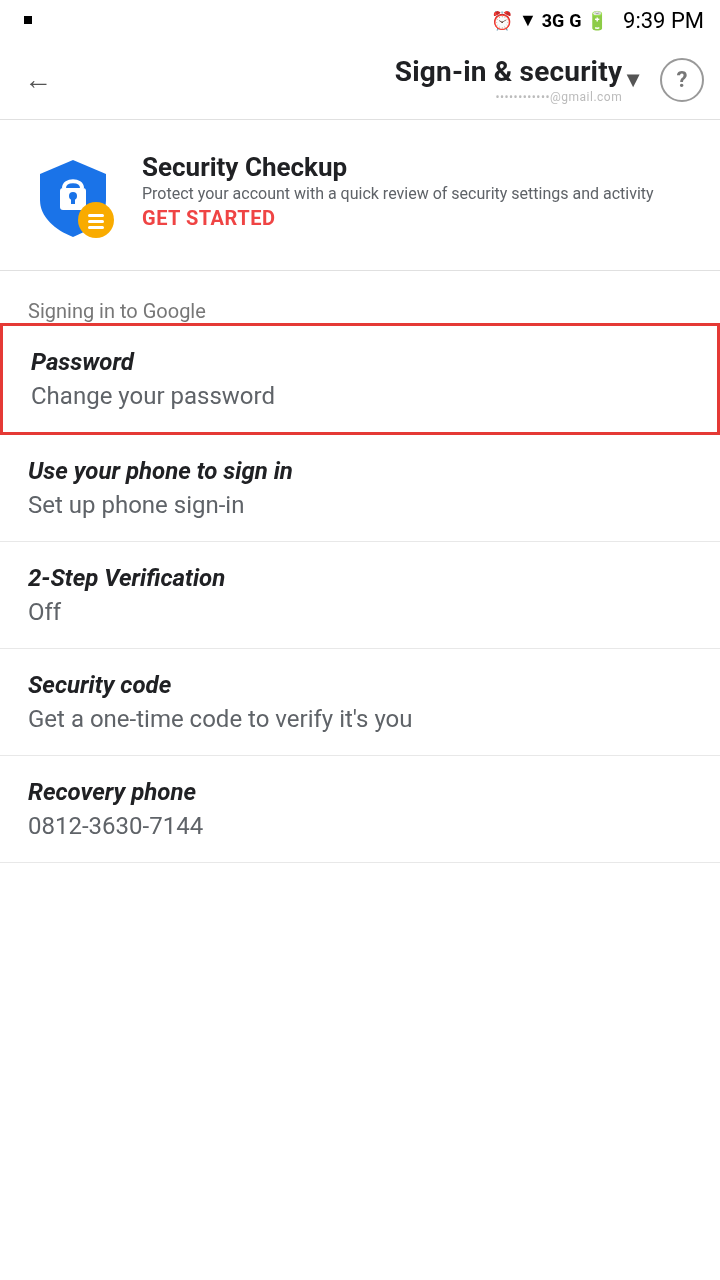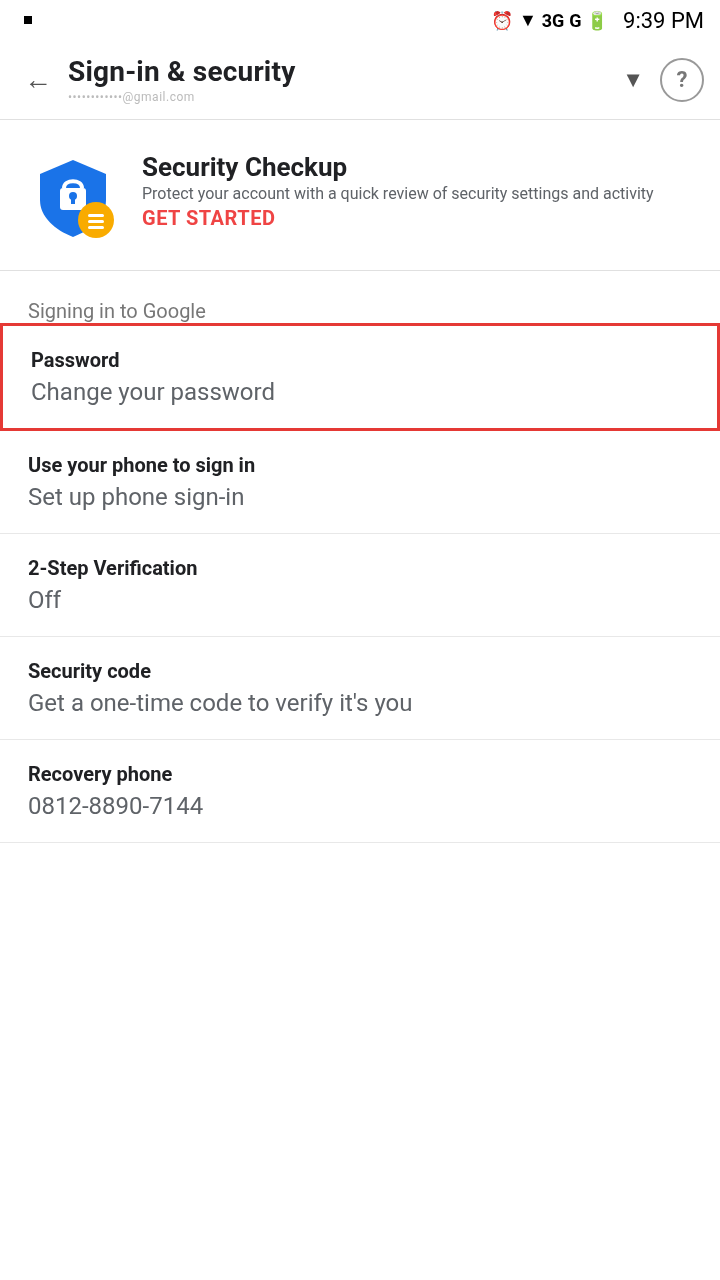--- a/index.html
+++ b/index.html
@@ -53,21 +53,21 @@
       font-size: 28px;
       color: #555;
       cursor: pointer;
       padding: 8px;
       margin-right: 8px;
     }
     .toolbar-title-area {
       flex: 1;
       display: flex;
       flex-direction: column;
-      align-items: flex-start;
+      align-items: flex-end;
     }
     .toolbar-title {
       font-size: 28px;
       font-weight: 700;
       color: #202124;
       letter-spacing: 0.2px;
     }
     .toolbar-subtitle {
       font-size: 12px;
       color: #bbb;
@@ -146,24 +146,25 @@
       padding: 22px 28px;
       border-bottom: 1px solid #e8e8e8;
       cursor: pointer;
       position: relative;
     }
     .settings-item.highlighted {
       border: 3px solid #e53935;
       margin: 0;
     }
     .settings-item-title {
-      font-size: 20px;
+      font-size: 24px;
       font-weight: 700;
       color: #202124;
       margin-bottom: 6px;
+      font-style: italic;
     }
     .settings-item-subtitle {
       font-size: 24px;
       color: #5f6368;
     }
   </style>
 </head>
 <body>
 
 <div class="status-bar">
@@ -240,15 +241,15 @@
     <div class="settings-item-subtitle">Off</div>
   </div>
 
   <div class="settings-item">
     <div class="settings-item-title">Security code</div>
     <div class="settings-item-subtitle">Get a one-time code to verify it's you</div>
   </div>
 
   <div class="settings-item">
     <div class="settings-item-title">Recovery phone</div>
-    <div class="settings-item-subtitle">0812-8890-7144</div>
+    <div class="settings-item-subtitle">0812-3630-7144</div>
   </div>
 </div>
 
 </body></html>

